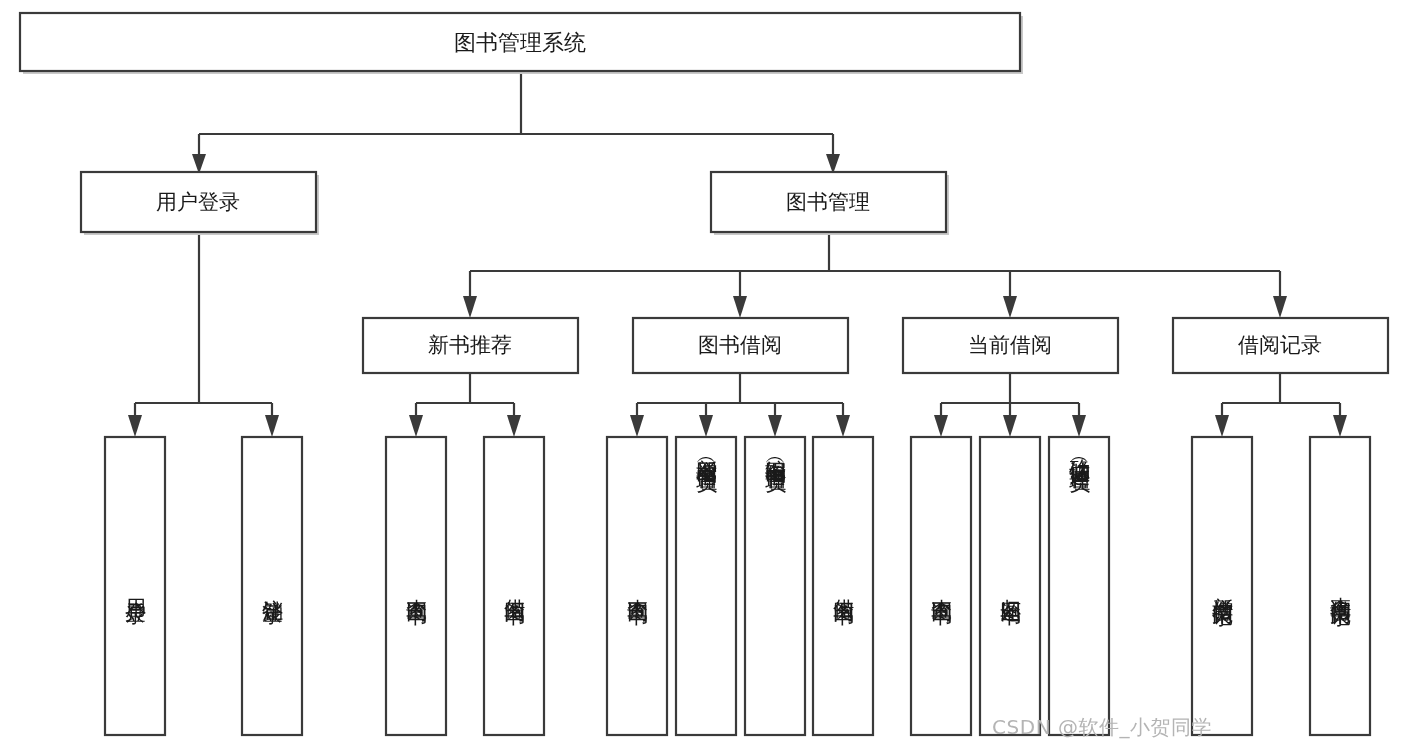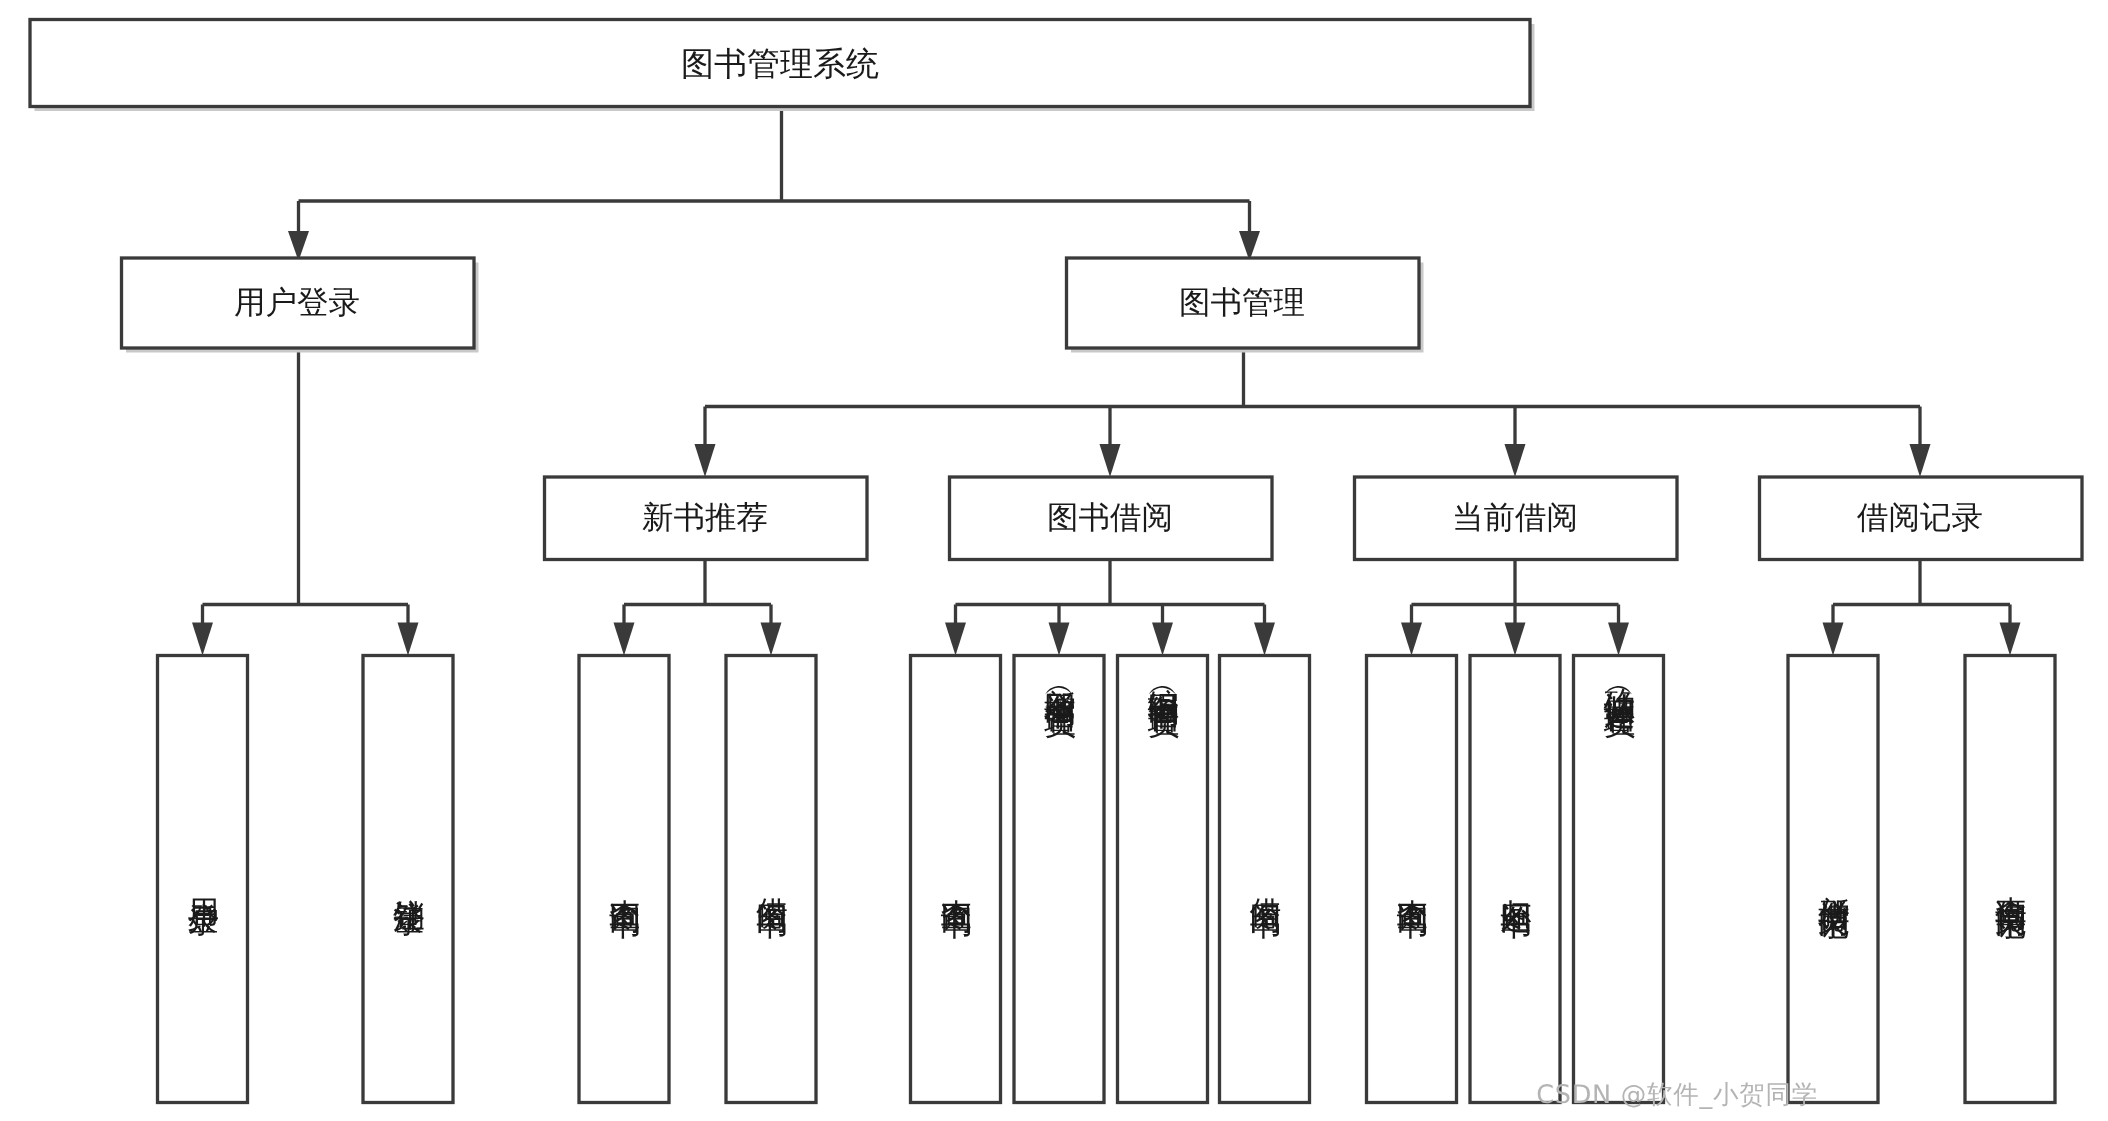--- a/index.html
+++ b/index.html
@@ -71,21 +71,21 @@
     color: #1a1a1a;
     letter-spacing: 2px;
     white-space: nowrap;
     text-align: center;
   }
   #watermark {
     position: absolute;
     right: 14px;
     bottom: 6px;
     font-family: "DejaVu Sans", "Liberation Sans", sans-serif;
-    font-size: 17px;
+    font-size: 20px;
     color: #b4b4b4;
     letter-spacing: 0.5px;
     white-space: nowrap;
   }
 </style>
 </head>
 <body>
 
 <div id="diagram-root">
 

